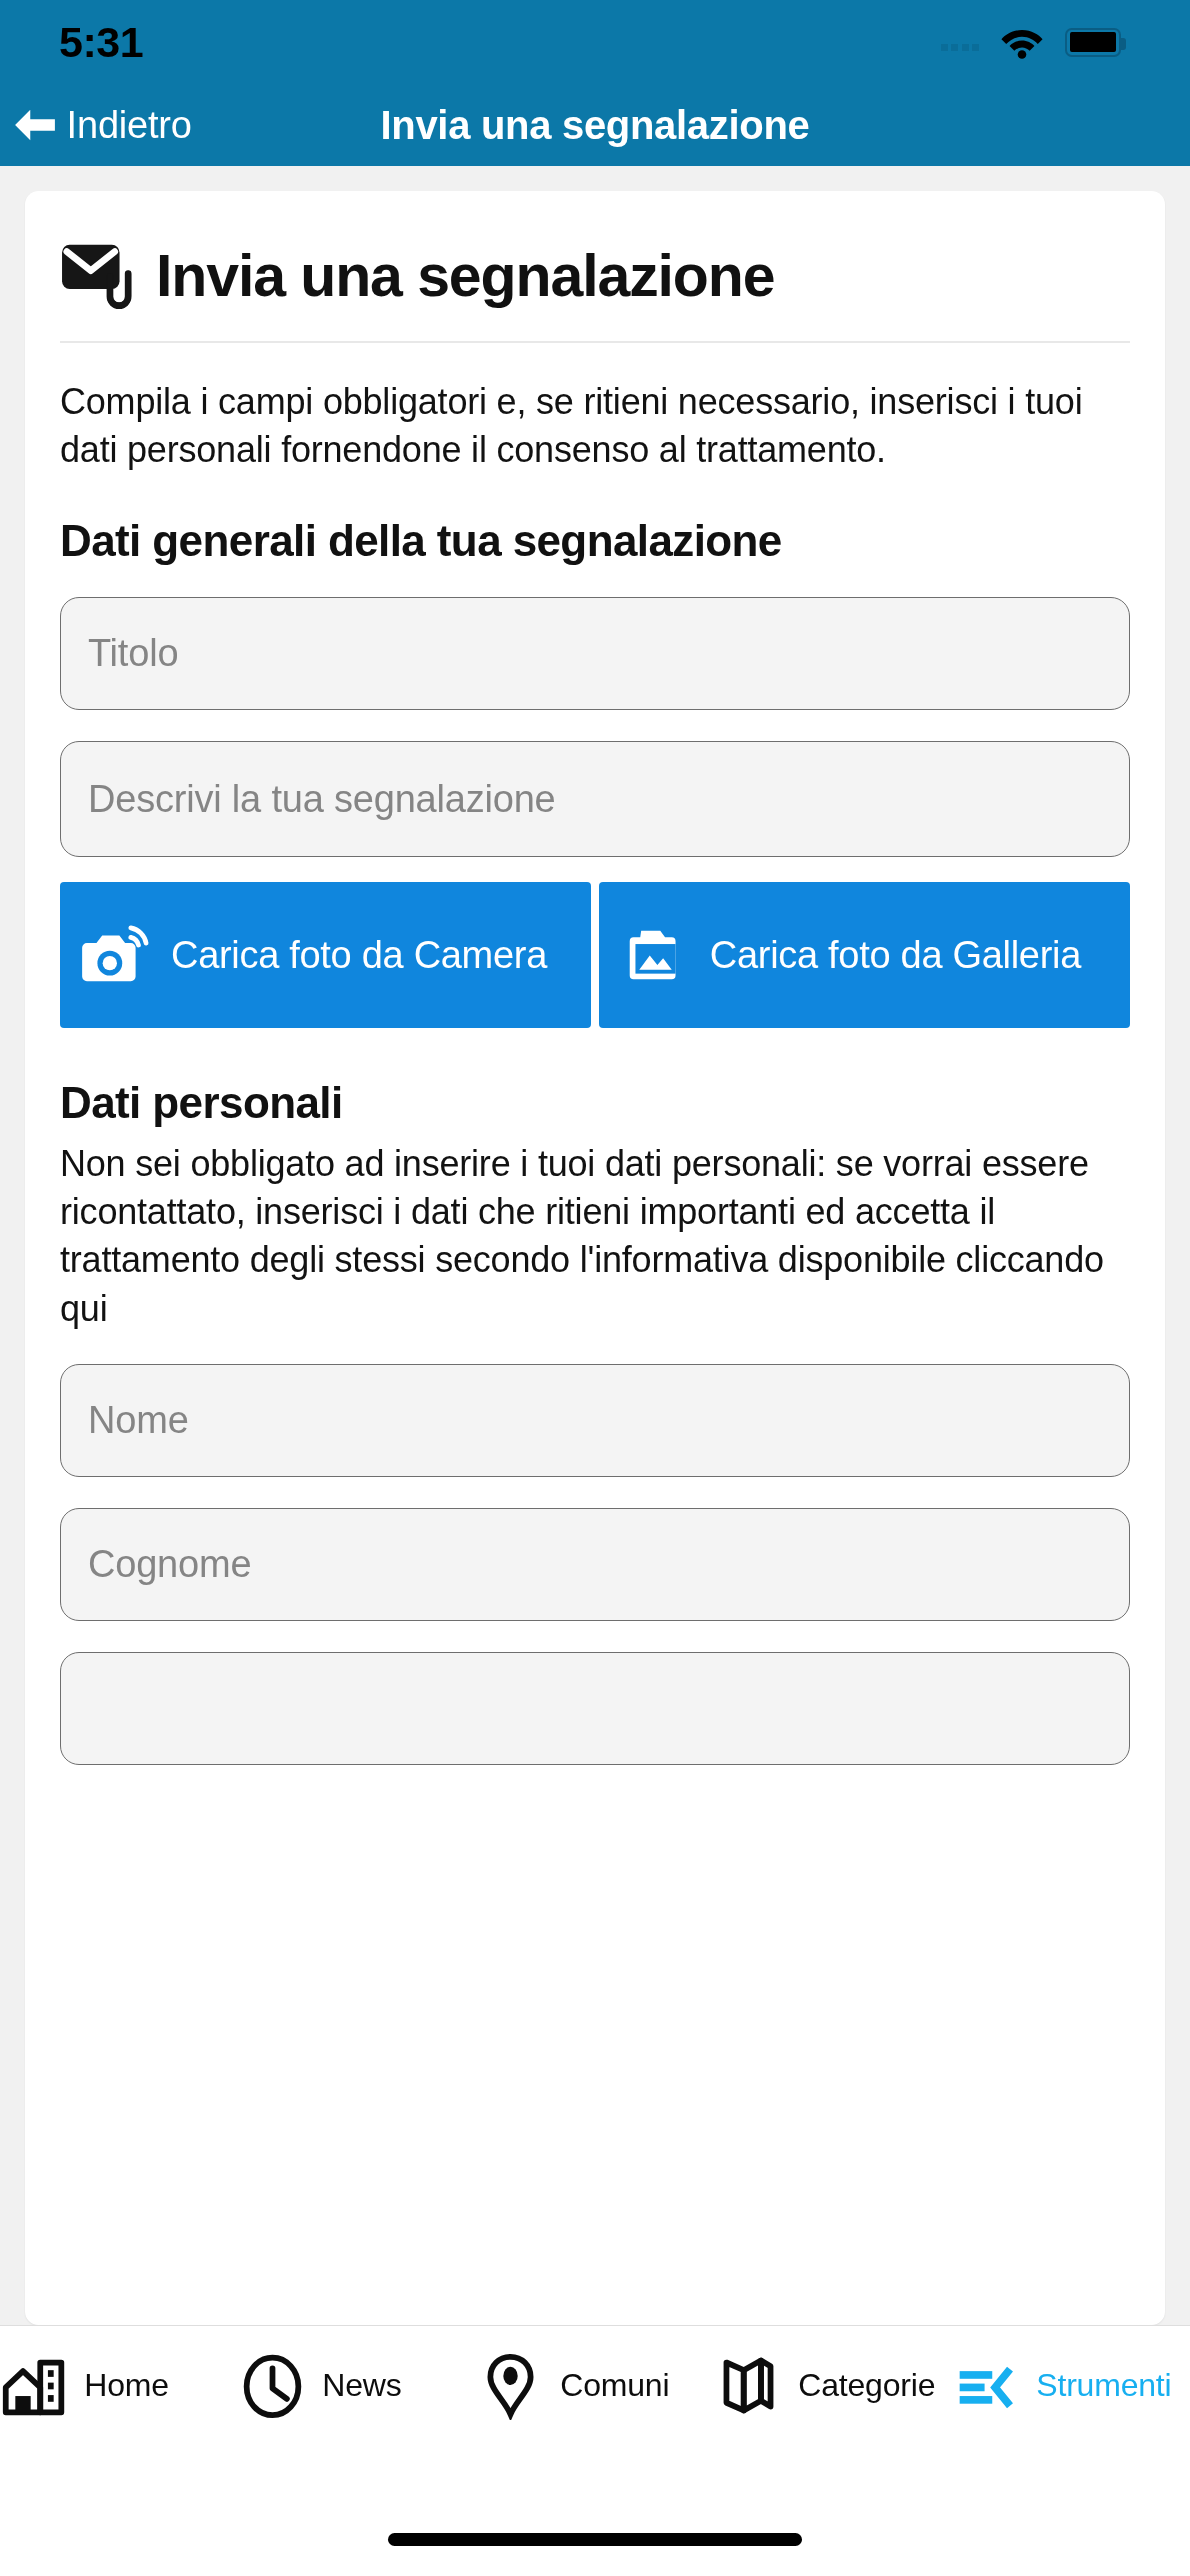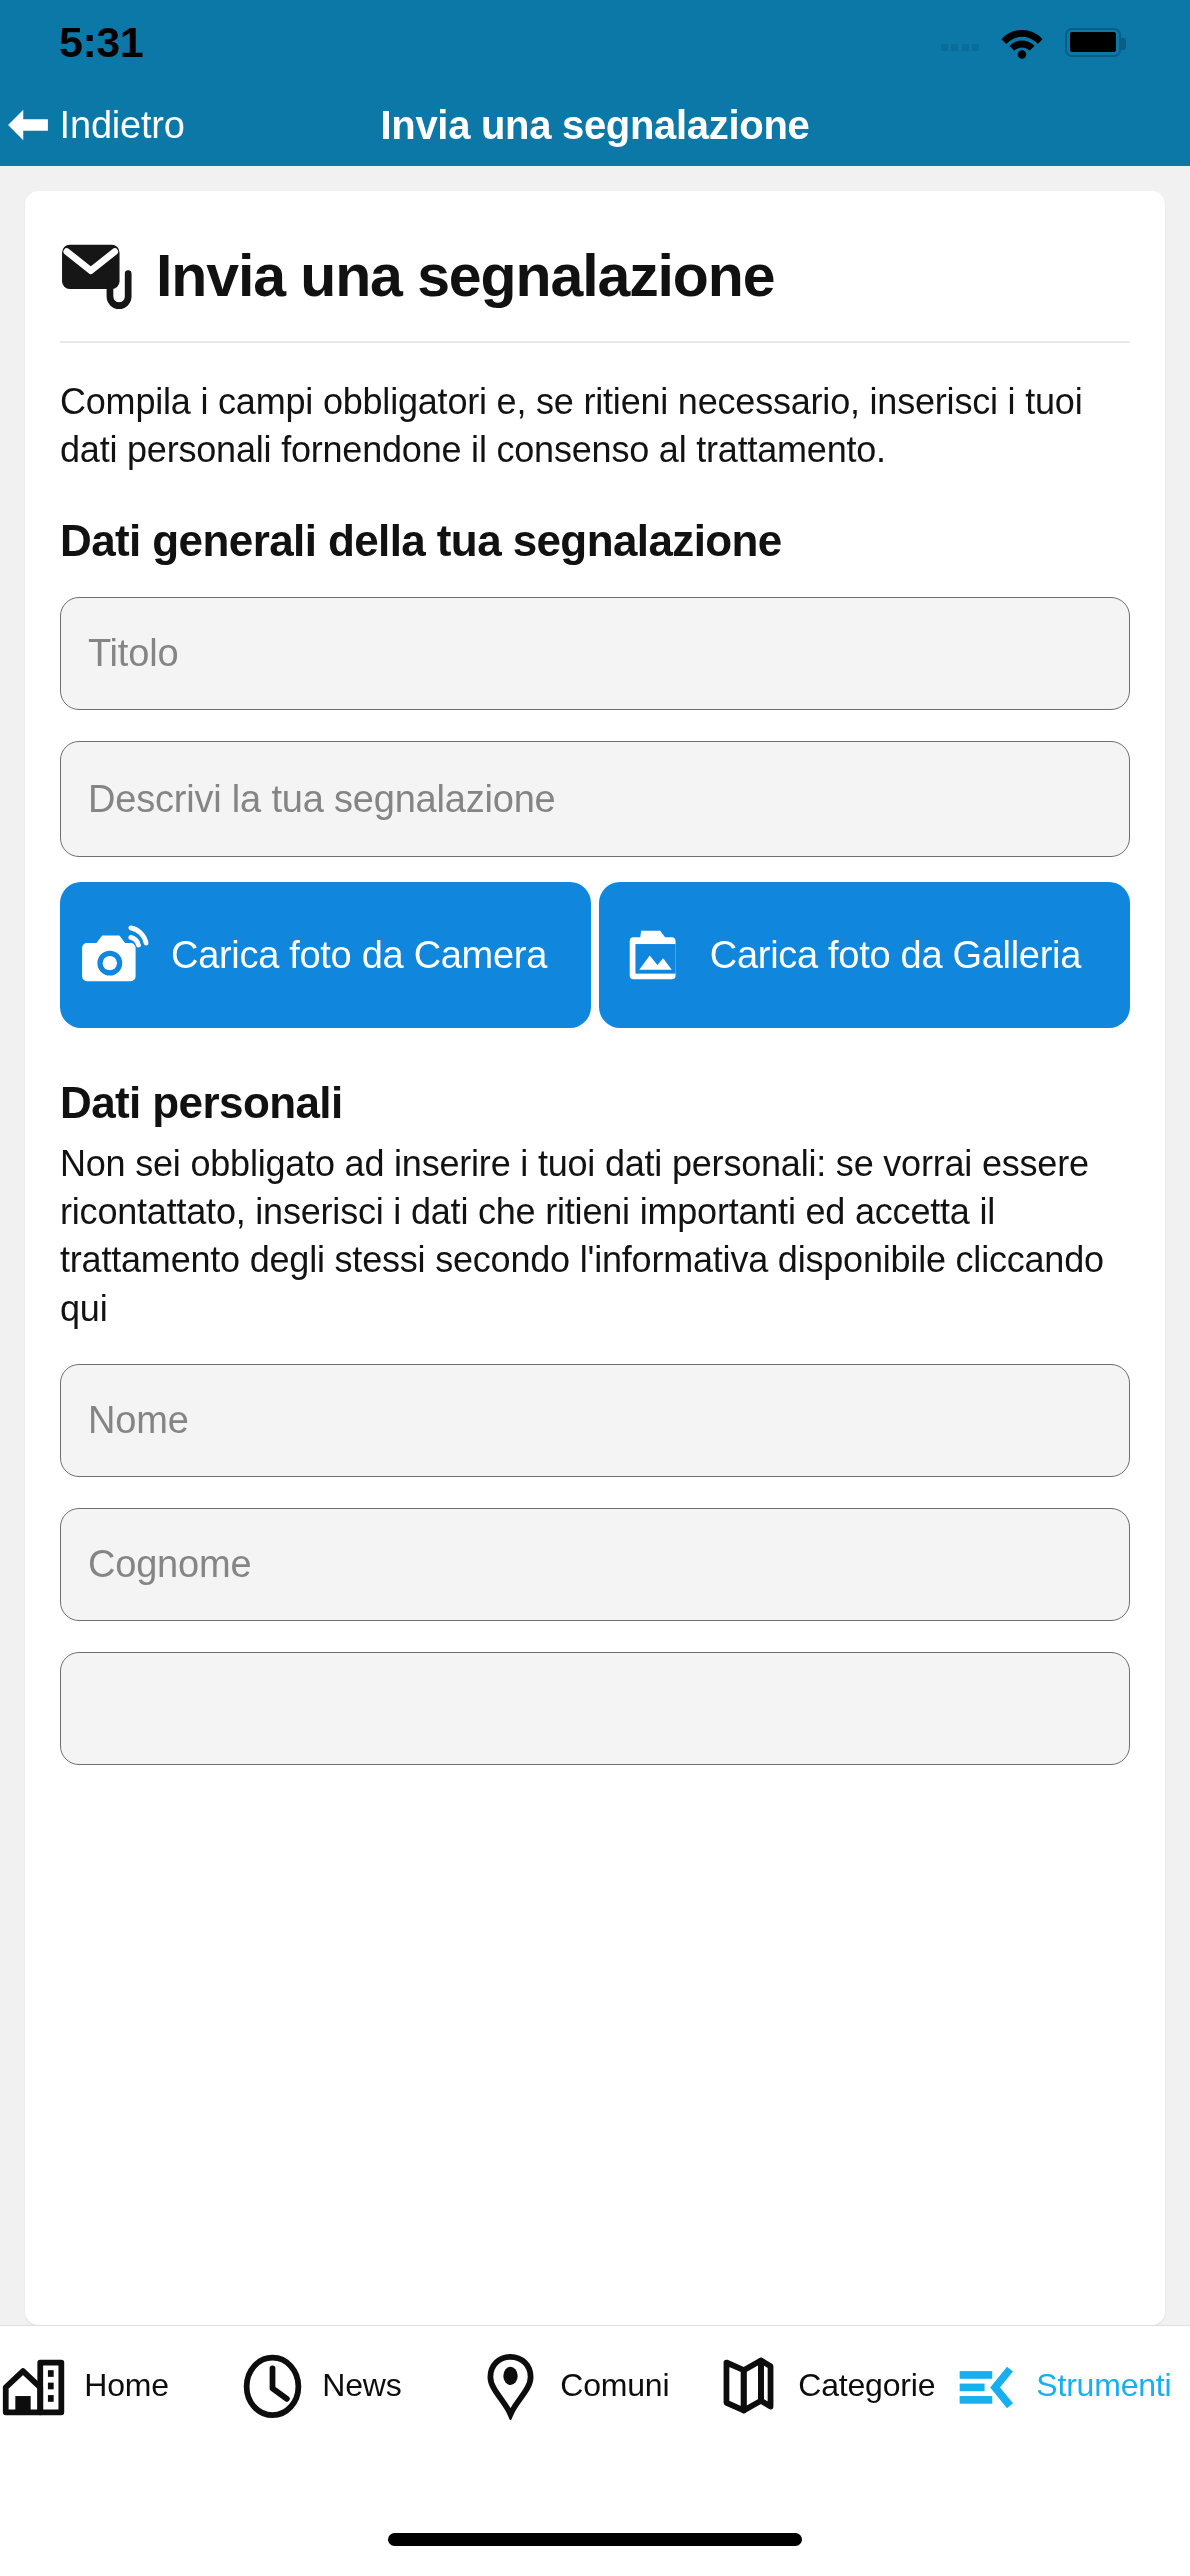--- a/index.html
+++ b/index.html
@@ -29,21 +29,21 @@
   .battery:after { content:""; position:absolute; right:-6.7px; top:8.6px; width:4.8px; height:11.5px; background:#0a5d84; border-radius:0 2.9px 2.9px 0; }
 
   
   .navbar {
     background:#0c78a8;
     height: 82px;
     display:flex; align-items:center;
     position: relative;
     flex: 0 0 auto;
   }
-  .back-btn { display:flex; align-items:center; gap:9.6px; padding-left:6px; cursor:pointer; }
+  .back-btn { display:flex; align-items:center; gap:9.6px; padding-left:13px; cursor:pointer; }
   .back-arrow { width:44px; height:36px; position:relative; flex:0 0 auto; }
   .back-label { color:#fff; font-size:38px; letter-spacing:-0.2px; }
   .nav-title {
     position:absolute; left:0; right:0; text-align:center;
     color:#fff; font-size:40px; font-weight:bold; letter-spacing:-0.3px;
     pointer-events:none;
   }
 
   
   .content {
@@ -88,21 +88,21 @@
     padding: 0 27px;
   }
   .field.tall { height: 116px; }
   .field .ph { color:#858585; font-size:38px; letter-spacing:-0.2px; }
 
   
   .btn-row { display:flex; gap:7.7px; margin-top:25px; }
   .upload-btn {
     flex:1 1 0;
     background:#1086dd;
-    border-radius:21px;
+    border-radius:4px;
     min-height:146px;
     display:flex; align-items:center; gap:19px;
     padding: 15.3px 15.3px 15.3px 21px;
     cursor:pointer;
   }
   .upload-btn .glyph { flex:0 0 auto; width:71px; height:63px; position:relative; }
   .upload-btn .txt { color:#fff; font-size:38px; line-height:1.22; letter-spacing:-0.3px; }
 
   
   .tabbar {

